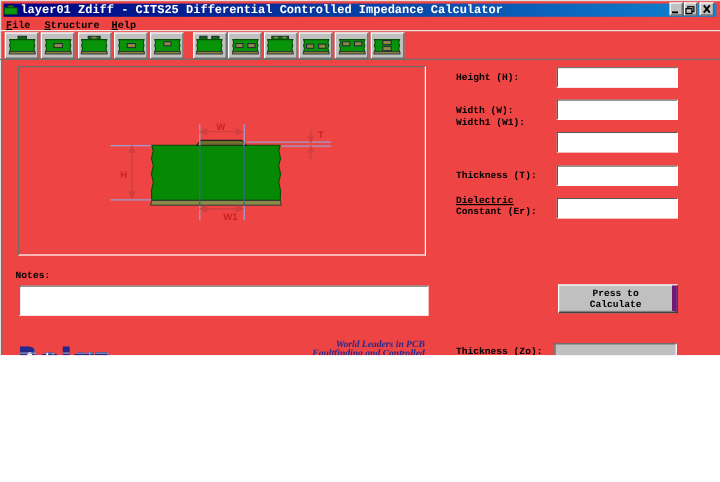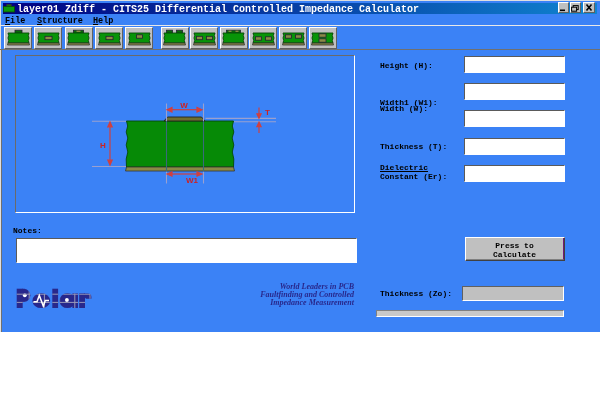--- a/index.html
+++ b/index.html
@@ -1,16 +1,16 @@
 <!DOCTYPE html>
 <html><head>
 <meta charset="utf-8">
 <style>
   html,body{margin:0;padding:0;}
-  #win{position:relative;width:600px;height:332px;background:#3b82f6;overflow:hidden;
+  #win{position:relative;width:600px;height:296px;background:#ef4444;overflow:hidden;
        font-family:"Liberation Mono",monospace;}
   .abs{position:absolute;}
   .fld{position:absolute;background:#fff;
        border-top:1.5px solid #5a5a5a;border-left:1.5px solid #5a5a5a;
        border-bottom:1px solid #ffffff;border-right:1px solid #ffffff;box-sizing:border-box;}
   .fld .in{position:absolute;left:0;top:0;right:0;bottom:0;background:#fff;}
   .lbl{position:absolute;font:bold 8px "Liberation Mono",monospace;color:#000;letter-spacing:0px;white-space:pre;}
   .tbtn{position:absolute;background:#c0c0c0;
         border-top:1px solid #ffffff;border-left:1px solid #ffffff;
         border-bottom:1px solid #606060;border-right:1px solid #606060;box-sizing:border-box;}
@@ -185,21 +185,21 @@
       <text x="101" y="83">W1</text>
     </g>
   </svg>
 
   <div class="lbl" style="left:13px;top:226px;">Notes:</div>
   <div class="fld" style="left:16px;top:238px;width:341px;height:25px;">
       <div class="in"></div>
     </div>
 
   <div class="lbl" style="left:380px;top:61px;">Height (H):</div>
-  <div class="lbl" style="left:380px;top:88px;margin-top:16px;">Width (W):</div>
+  <div class="lbl" style="left:380px;top:88px;">Width (W):</div>
   <div class="lbl" style="left:380px;top:98px;">Width1 (W1):</div>
   <div class="lbl" style="left:380px;top:142px;">Thickness (T):</div>
   <div class="lbl" style="left:380px;top:163px;text-decoration:underline;">Dielectric</div>
   <div class="lbl" style="left:380px;top:172px;">Constant (Er):</div>
   <div class="fld" style="left:464px;top:56px;width:101px;height:17px;">
       <div class="in"></div>
     </div>
   <div class="fld" style="left:464px;top:83px;width:101px;height:17px;">
       <div class="in"></div>
     </div>
@@ -209,21 +209,21 @@
   <div class="fld" style="left:464px;top:138px;width:101px;height:17px;">
       <div class="in"></div>
     </div>
   <div class="fld" style="left:464px;top:165px;width:101px;height:17px;">
       <div class="in"></div>
     </div>
 
   <div class="abs" style="left:465px;top:237px;width:100px;height:24px;background:#c0c0c0;box-sizing:border-box;
        border-top:1px solid #ffffff;border-left:1px solid #ffffff;
        border-bottom:1px solid #404040;border-right:1px solid #404040;">
-     <div style="width:100%;height:100%;box-sizing:border-box;border-bottom:1px solid #808080;border-right:1px solid #701a75;
+     <div style="width:100%;height:100%;box-sizing:border-box;border-bottom:1px solid #808080;border-right:4px solid #701a75;
           font:bold 8px 'Liberation Mono',monospace;text-align:center;padding-top:3px;line-height:9px;">Press to<br>Calculate</div>
   </div>
 
   <div class="lbl" style="left:380px;top:289px;">Thickness (Zo):</div>
   <div class="abs" style="left:462px;top:286px;width:102px;height:15px;box-sizing:border-box;background:#c0c0c0;
        border-top:1px solid #606060;border-left:1px solid #606060;
        border-bottom:1px solid #ffffff;border-right:1px solid #ffffff;"></div>
   <div class="abs" style="left:376px;top:310px;width:188px;height:7px;box-sizing:border-box;background:#c9c9c9;
        border-top:1px solid #808080;border-left:1px solid #808080;
        border-bottom:1px solid #ffffff;border-right:1px solid #ffffff;"></div>

